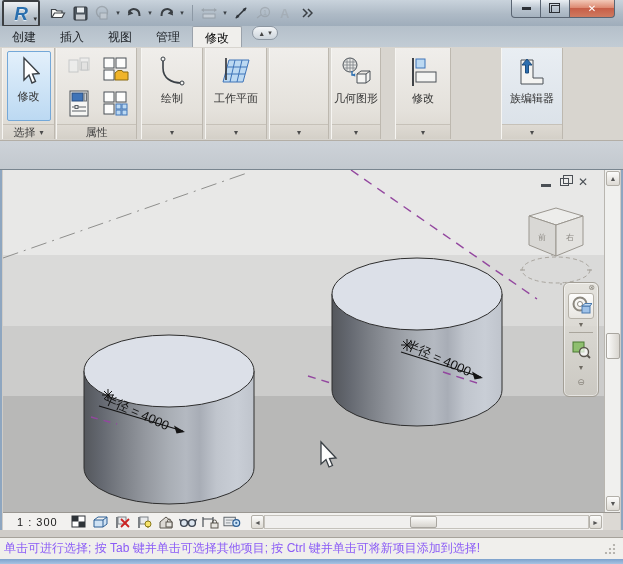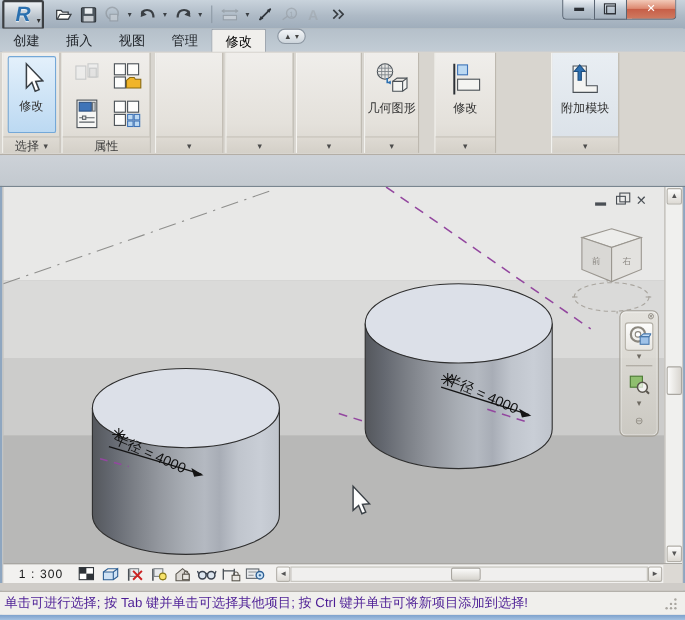--- a/index.html
+++ b/index.html
@@ -103,21 +103,21 @@
             background:linear-gradient(180deg,#fbfbfa,#dedbd5); border:1px solid #b2afa8; border-radius:2px; }
   .htrack { position:relative; flex:1; height:14px; background:#f0efee; border:1px solid #c4c1bb; }
   .hthumb { position:absolute; left:145px; top:0; width:27px; height:12px;
             background:linear-gradient(180deg,#fbfbfa,#d7d4ce); border:1px solid #a9a6a0; border-radius:2px; }
   .corner { position:absolute; right:0; bottom:0; width:17px; height:17px; background:#dcd9d4; }
 
   
   .statusgap { position:absolute; left:-2px; top:530px; width:623px; height:7px; background:#cfccc8; }
   .statusbar { position:absolute; left:-2px; top:537px; width:623px; height:22px; background:#f0efec;
                border-top:1px solid #a6a29b; display:flex; align-items:center; }
-  .statusmsg { margin-left:4px; font-size:12px; color:#4c1d95; white-space:nowrap; }
+  .statusmsg { margin-left:4px; font-size:12px; color:#8b5cf6; white-space:nowrap; }
   .grip { position:absolute; right:6px; bottom:4px; }
   .bottomborder { position:absolute; left:-2px; top:559px; width:623px; height:5px;
                   background:linear-gradient(180deg,#7da1cc,#a7c3e2); }
 
   svg text { font-family:"Liberation Sans","DejaVu Sans",sans-serif; }
 </style>
 </head>
 <body>
 
 <div class="window">
@@ -274,26 +274,42 @@
             <rect x="20" y="20" width="5" height="5" fill="#bcd9f2" stroke="#3f74b8"></rect>
           </svg>
         </span>
       </div>
       <div class="pstrip">
         <span>属性</span>
       </div>
     </div>
 
     <div class="panel" style="left:141px; width:62px;">
+      <div class="bigbtn">
+        <svg width="30" height="32" viewBox="0 0 30 32">
+          <path d="M6 3 L6 12 C6 22 14 27 25 27" fill="none" stroke="#3a4046" stroke-width="1.6"></path>
+          <circle cx="6" cy="3" r="2" fill="#f4f4f2" stroke="#3a4046"></circle>
+          <circle cx="25" cy="27" r="2" fill="#f4f4f2" stroke="#3a4046"></circle>
+        </svg>
+        <span class="blabel">绘制</span>
+      </div>
       <div class="pstrip">
         <span class="flyout">▾</span>
       </div>
     </div>
 
     <div class="panel" style="left:205px; width:62px;">
+      <div class="bigbtn">
+        <svg width="34" height="32" viewBox="0 0 34 32">
+          <path d="M10 4 L30 4 L24 26 L4 26 Z" fill="#bcd9f2" stroke="#3f74b8"></path>
+          <path d="M16 4 L11 26 M23 4 L18 26 M8.5 11 L28 11 M6.5 18 L26 18" stroke="#3f74b8" stroke-width="1"></path>
+          <path d="M7 2 L7 24" stroke="#2c3036" stroke-width="1.6"></path>
+        </svg>
+        <span class="blabel">工作平面</span>
+      </div>
       <div class="pstrip">
         <span class="flyout">▾</span>
       </div>
     </div>
 
     <div class="panel" style="left:269px; width:60px;">
       <div class="pstrip">
         <span class="flyout">▾</span>
       </div>
     </div>
@@ -329,21 +345,21 @@
       </div>
     </div>
 
 
     <div class="panel" style="left:501px; width:62px; background:linear-gradient(180deg,#e9eef3,#d9e0e7);">
       <div class="bigbtn">
         <svg width="30" height="32" viewBox="0 0 30 32">
           <path d="M4 4 L16 4 L16 22 L26 22 L26 28 L4 28 Z" fill="#f4f4f2" stroke="#4a5056"></path>
           <path d="M10 16 L10 8 L6.5 8 L11.5 2 L16.5 8 L13 8 L13 16 Z" fill="#2c6fb0" stroke="#1d4d7e" transform="translate(-1.5,1)"></path>
         </svg>
-        <span class="blabel">附加模块</span>
+        <span class="blabel">族编辑器</span>
       </div>
       <div class="pstrip">
         <span class="flyout">▾</span>
       </div>
     </div>
   </div>
 
   <div class="optionsbar"></div>
 
   <div class="viewport">

